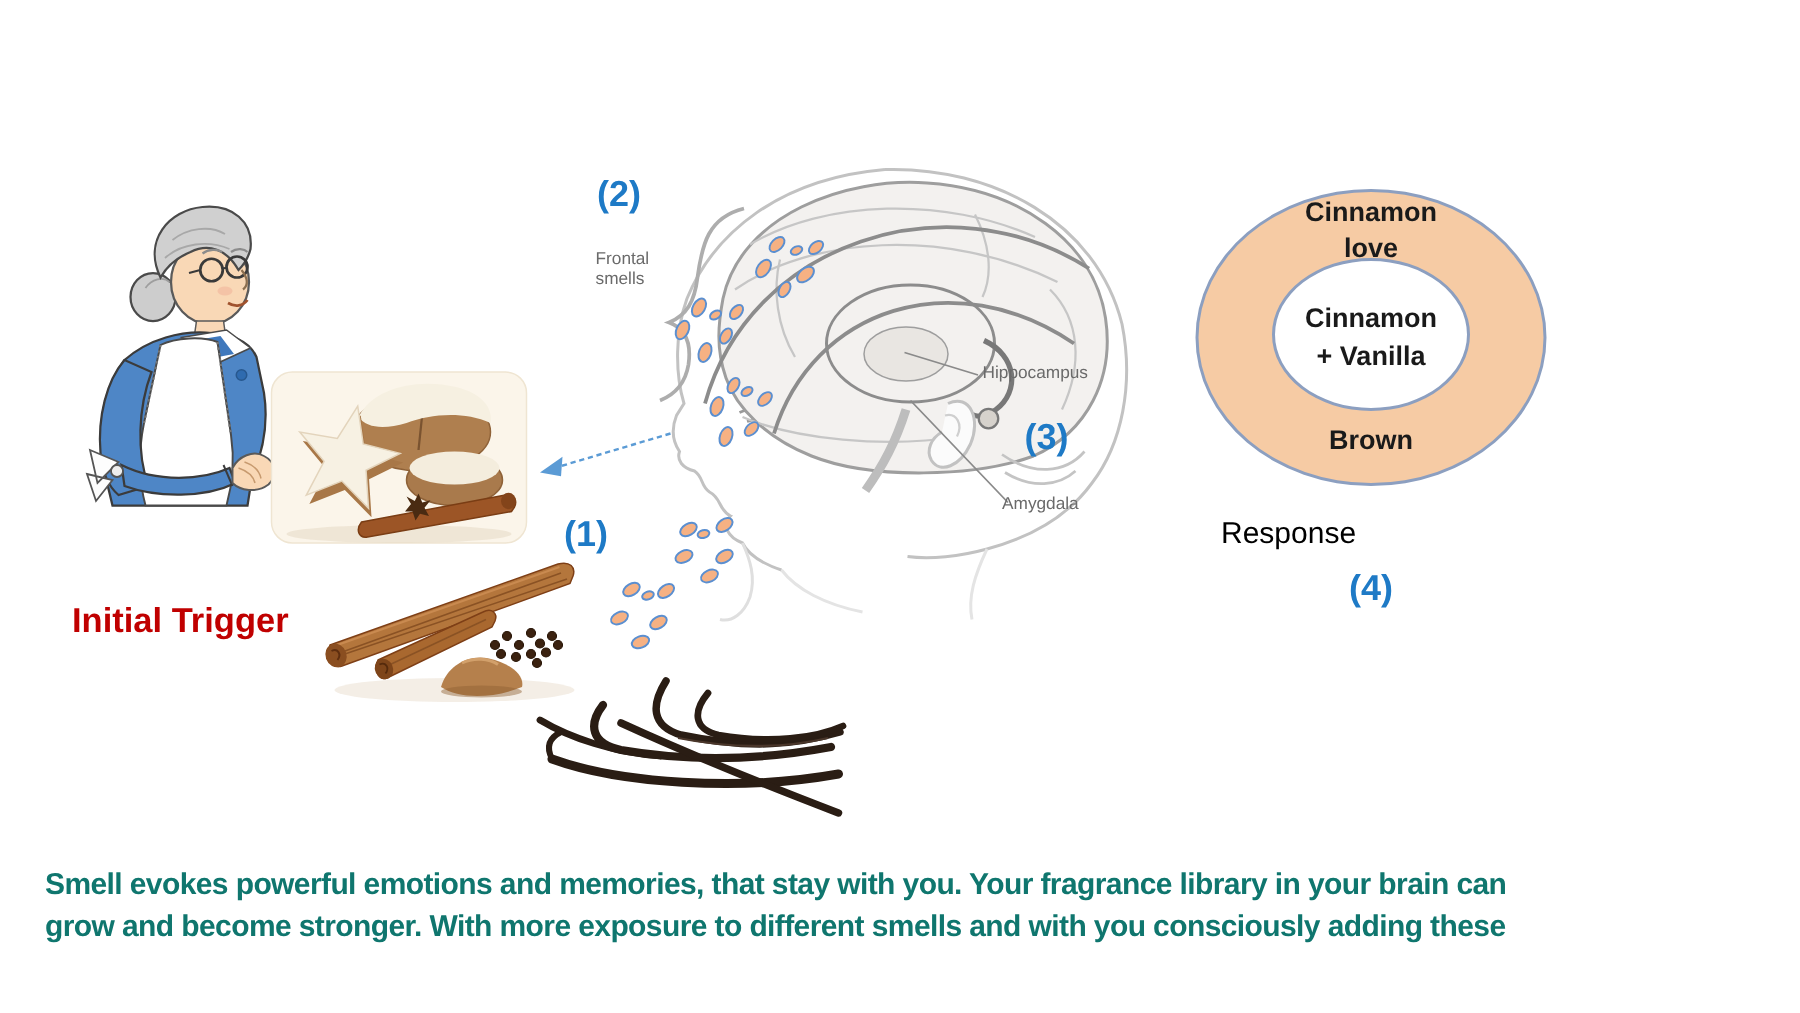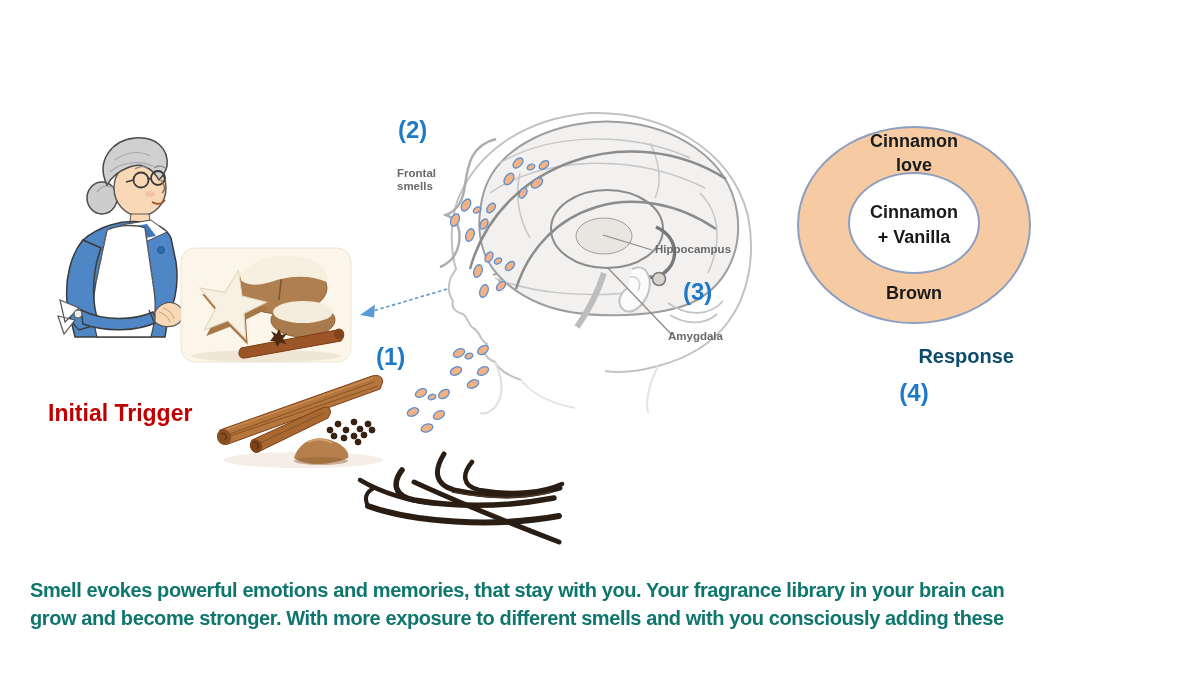--- a/index.html
+++ b/index.html
@@ -1,28 +1,28 @@
 <!DOCTYPE html>
 <html><head>
 <meta charset="utf-8">
 <style>
   html,body{margin:0;padding:0;background:#fff;}
   .canvas{position:relative;width:1200px;height:675px;background:#ffffff;overflow:hidden;
           font-family:"Liberation Sans",sans-serif;}
   .abs{position:absolute;}
   .step{font-size:24px;font-weight:bold;color:#1E7AC6;}
   .red-label{font-size:23px;font-weight:bold;color:#C00000;text-align:center;}
-  .anat-label{font-size:11.5px;color:#6A6A6A;line-height:13px;font-weight:bold;}
+  .anat-label{font-size:11.5px;color:#6A6A6A;line-height:13px;}
   .donut-outer{left:797px;top:126px;width:234px;height:198px;border-radius:50%;
                background:#F6CBA4;border:2px solid #8C9FC0;box-sizing:border-box;}
   .donut-inner{left:848px;top:172px;width:132px;height:102px;border-radius:50%;
                background:#ffffff;border:2px solid #8C9FC0;box-sizing:border-box;}
   .donut-text{width:200px;text-align:center;font-size:18px;font-weight:bold;color:#1A1A1A;}
   .donut-text div{line-height:24px;}
-  .response-label{width:200px;text-align:right;font-size:20px;font-weight:bold;color:#0c4a6e;}
+  .response-label{width:200px;text-align:left;font-size:20px;font-weight:normal;color:#000000;}
   .step-center{width:200px;text-align:center;}
   .caption{left:30px;top:576px;width:1165px;}
   .caption div{font-size:20px;font-weight:bold;color:#0f766e;letter-spacing:-0.4px;
                line-height:28px;white-space:nowrap;}
 </style>
 </head>
 <body>
 
 <div class="canvas">
 

